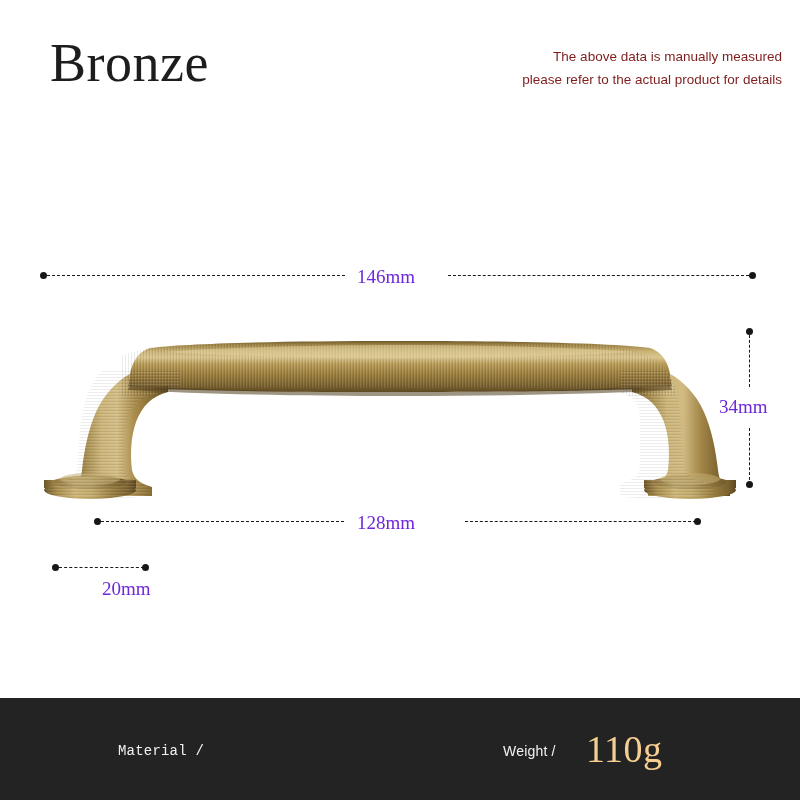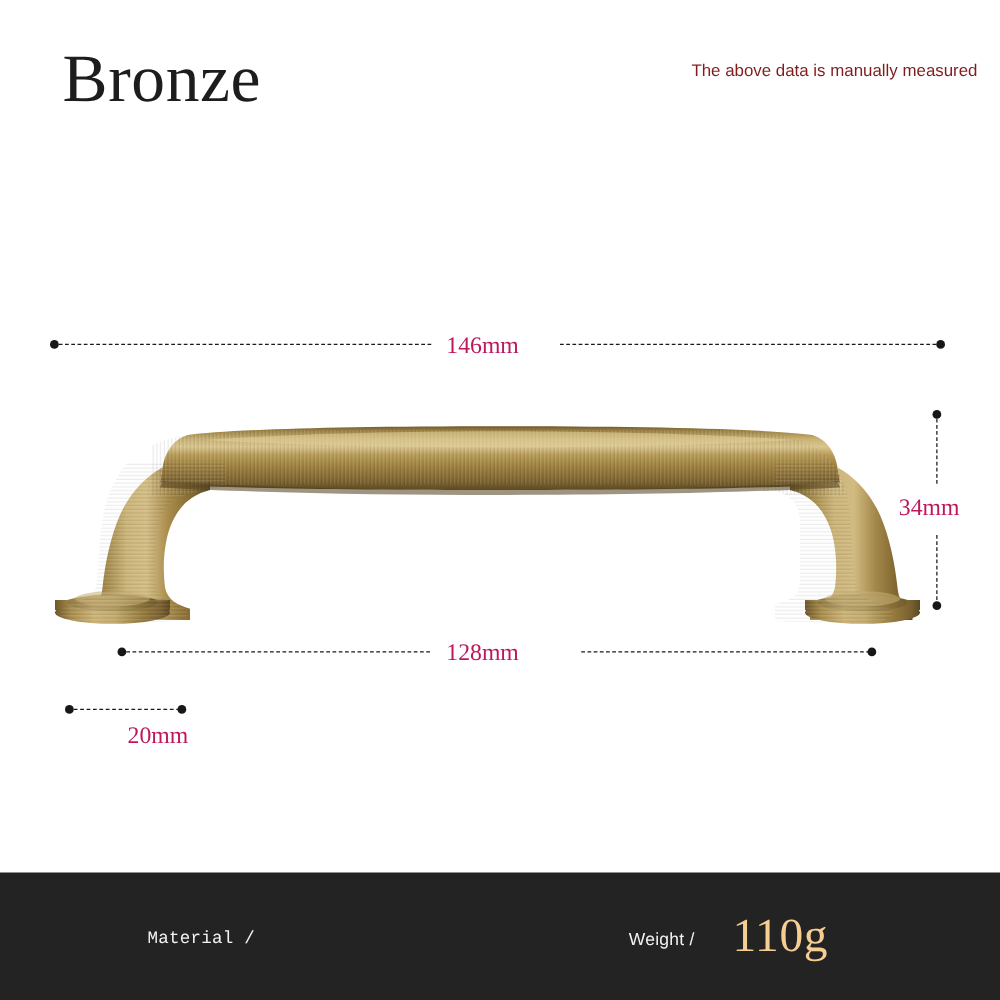--- a/index.html
+++ b/index.html
@@ -31,21 +31,21 @@
     position:absolute;top:0;height:0;
     border-top:1.6px dashed #1a1a1a;
   }
   .dot{
     position:absolute;width:7px;height:7px;border-radius:50%;
     background:#171717;
   }
   .dim-label{
     position:absolute;
     font-family:"Liberation Serif", serif;
-    font-size:19px;color:#be185d;
+    font-size:19px;color:#6d28d9;
     white-space:nowrap;
   }
   .vseg{
     position:absolute;width:0;
     border-left:1.6px dashed #1a1a1a;
   }
 
   
   #handle{position:absolute;left:0;top:300px;width:800px;height:210px;}
 
@@ -73,20 +73,21 @@
 </style>
 </head>
 <body>
 
 <div id="stage">
 
   <div class="title">Bronze</div>
 
   <div class="note">
     <div>The above data is manually measured</div>
+    <div>please refer to the actual product for details</div>
   </div>
 
   <svg id="handle" viewBox="0 0 800 210" preserveAspectRatio="none">
     <defs>
 
       <linearGradient id="barGrad" x1="0" y1="0" x2="0" y2="1">
         <stop offset="0.00" stop-color="#6E5829"></stop>
         <stop offset="0.07" stop-color="#9C8143"></stop>
         <stop offset="0.20" stop-color="#C9B274"></stop>
         <stop offset="0.32" stop-color="#D9C58E"></stop>

